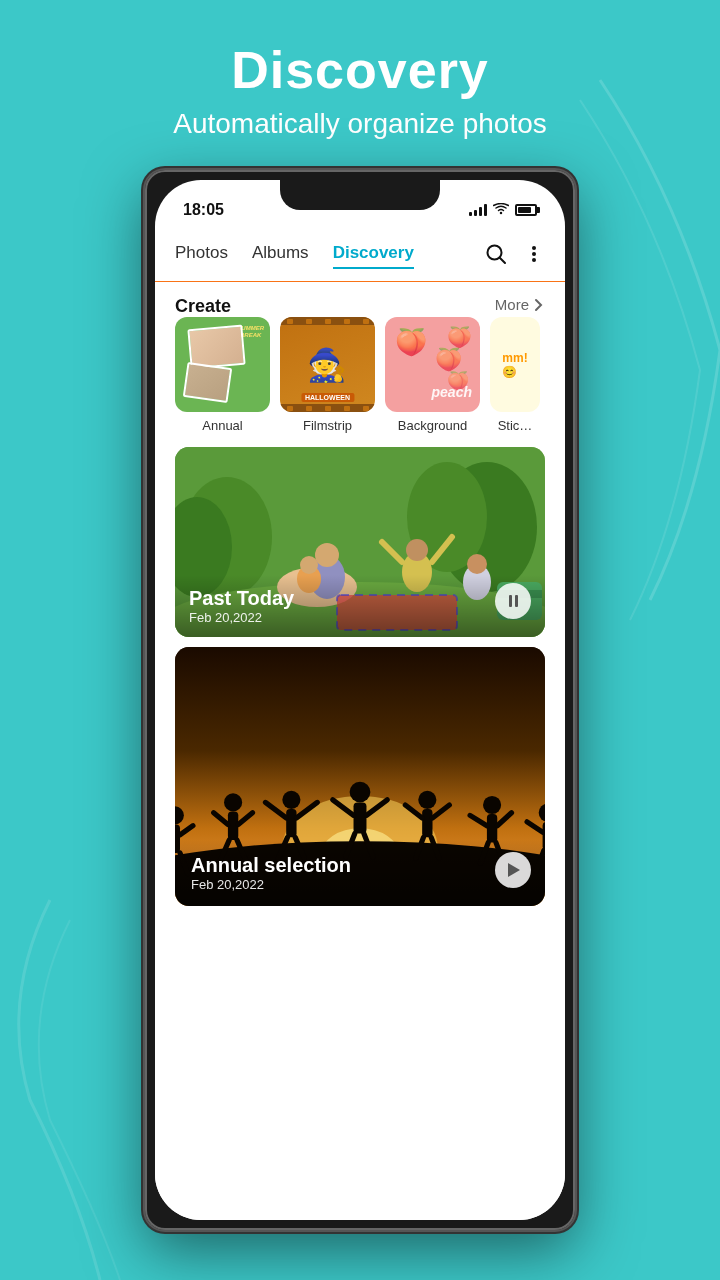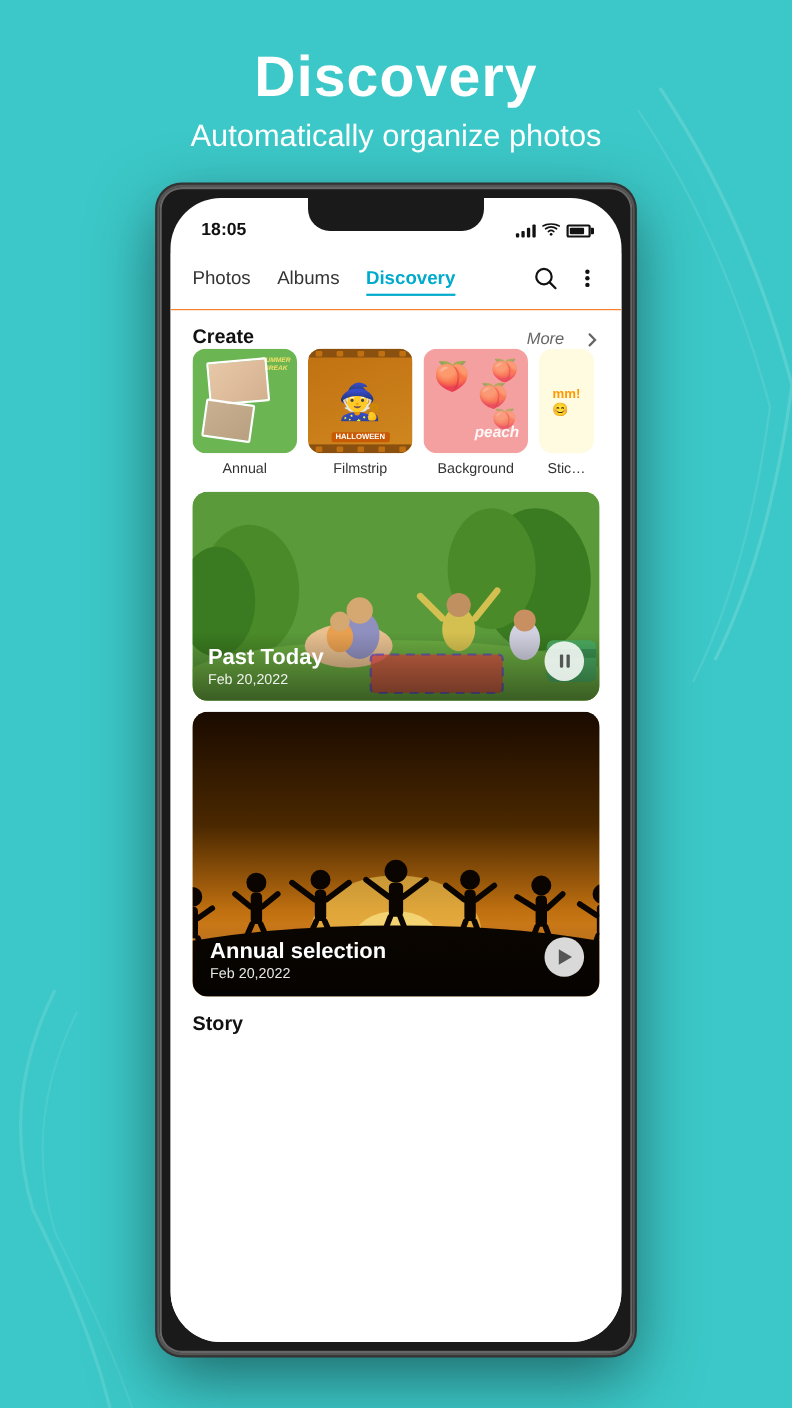--- a/index.html
+++ b/index.html
@@ -161,37 +161,36 @@
       left: 0; right: 0;
       bottom: 0;
       background: white;
       overflow: hidden;
     }
 
     
     .section-header {
       display: flex;
       justify-content: space-between;
-      align-items: flex-end;
+      align-items: flex-start;
       padding: 14px 20px 0;
     }
 
     .section-title {
       font-size: 18px;
       font-weight: 700;
       color: #111;
     }
 
     .section-more {
       font-size: 15px;
       color: #666;
       display: flex;
       align-items: center;
-      gap: 18px;
-      font-style: italic;
+      gap: 2px;
     }
 
     
     .create-items {
       display: flex;
       gap: 10px;
       padding: 0 20px;
       overflow: hidden;
     }
 
@@ -760,19 +759,18 @@
         </div>
         <div class="annual-overlay">
           <div class="annual-title">Annual selection</div>
           <div class="annual-date">Feb 20,2022</div>
         </div>
         <div class="annual-play-btn">
           <div class="play-triangle"></div>
         </div>
       </div>
 
-      <div class="story-label">Story</div>
 
     </div>
 
   </div>
 
 </div>
 
 </body></html>

